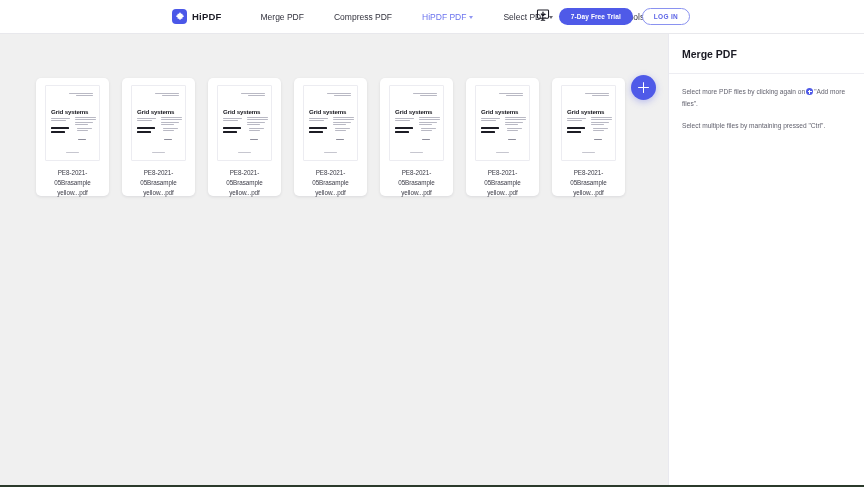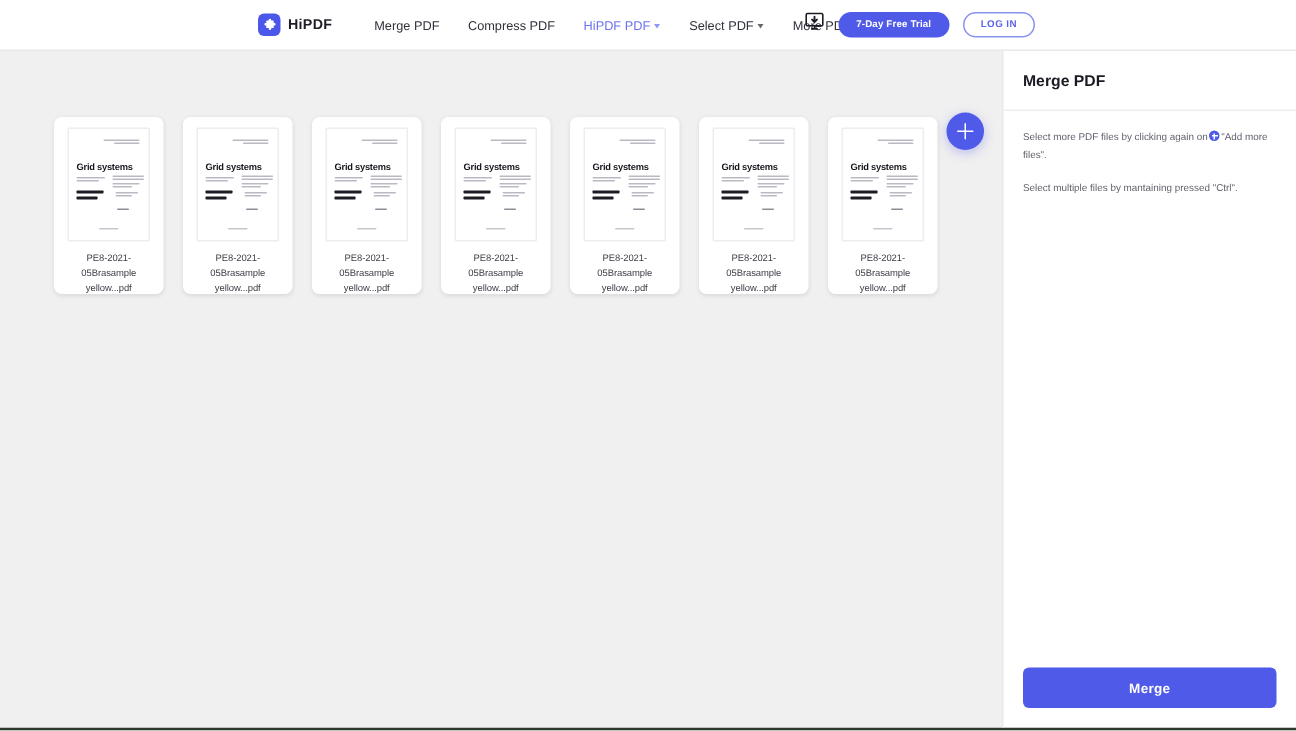--- a/index.html
+++ b/index.html
@@ -36,21 +36,21 @@
     display: flex;
     align-items: center;
     position: relative;
   }
 
   .nav-center {
     position: absolute;
     left: 172px;
     display: flex;
     align-items: center;
-    gap: 1px;
+    gap: 12px;
   }
 
   .brand {
     display: flex;
     align-items: center;
     gap: 5px;
     margin-right: 18px;
     cursor: pointer;
   }
 
@@ -645,17 +645,16 @@
       <div class="panel-sep"></div>
 
       <div class="panel-hint">
         <span>Select more PDF files by clicking again on</span><span class="inline-plus"></span><span>"Add more files".</span>
       </div>
 
       <div class="panel-hint">Select multiple files by mantaining pressed "Ctrl".</div>
 
       <div class="panel-spacer"></div>
 
-      <button class="btn-merge">Merge</button>
     </div>
 
   </div>
 </div>
 
 </body></html>

